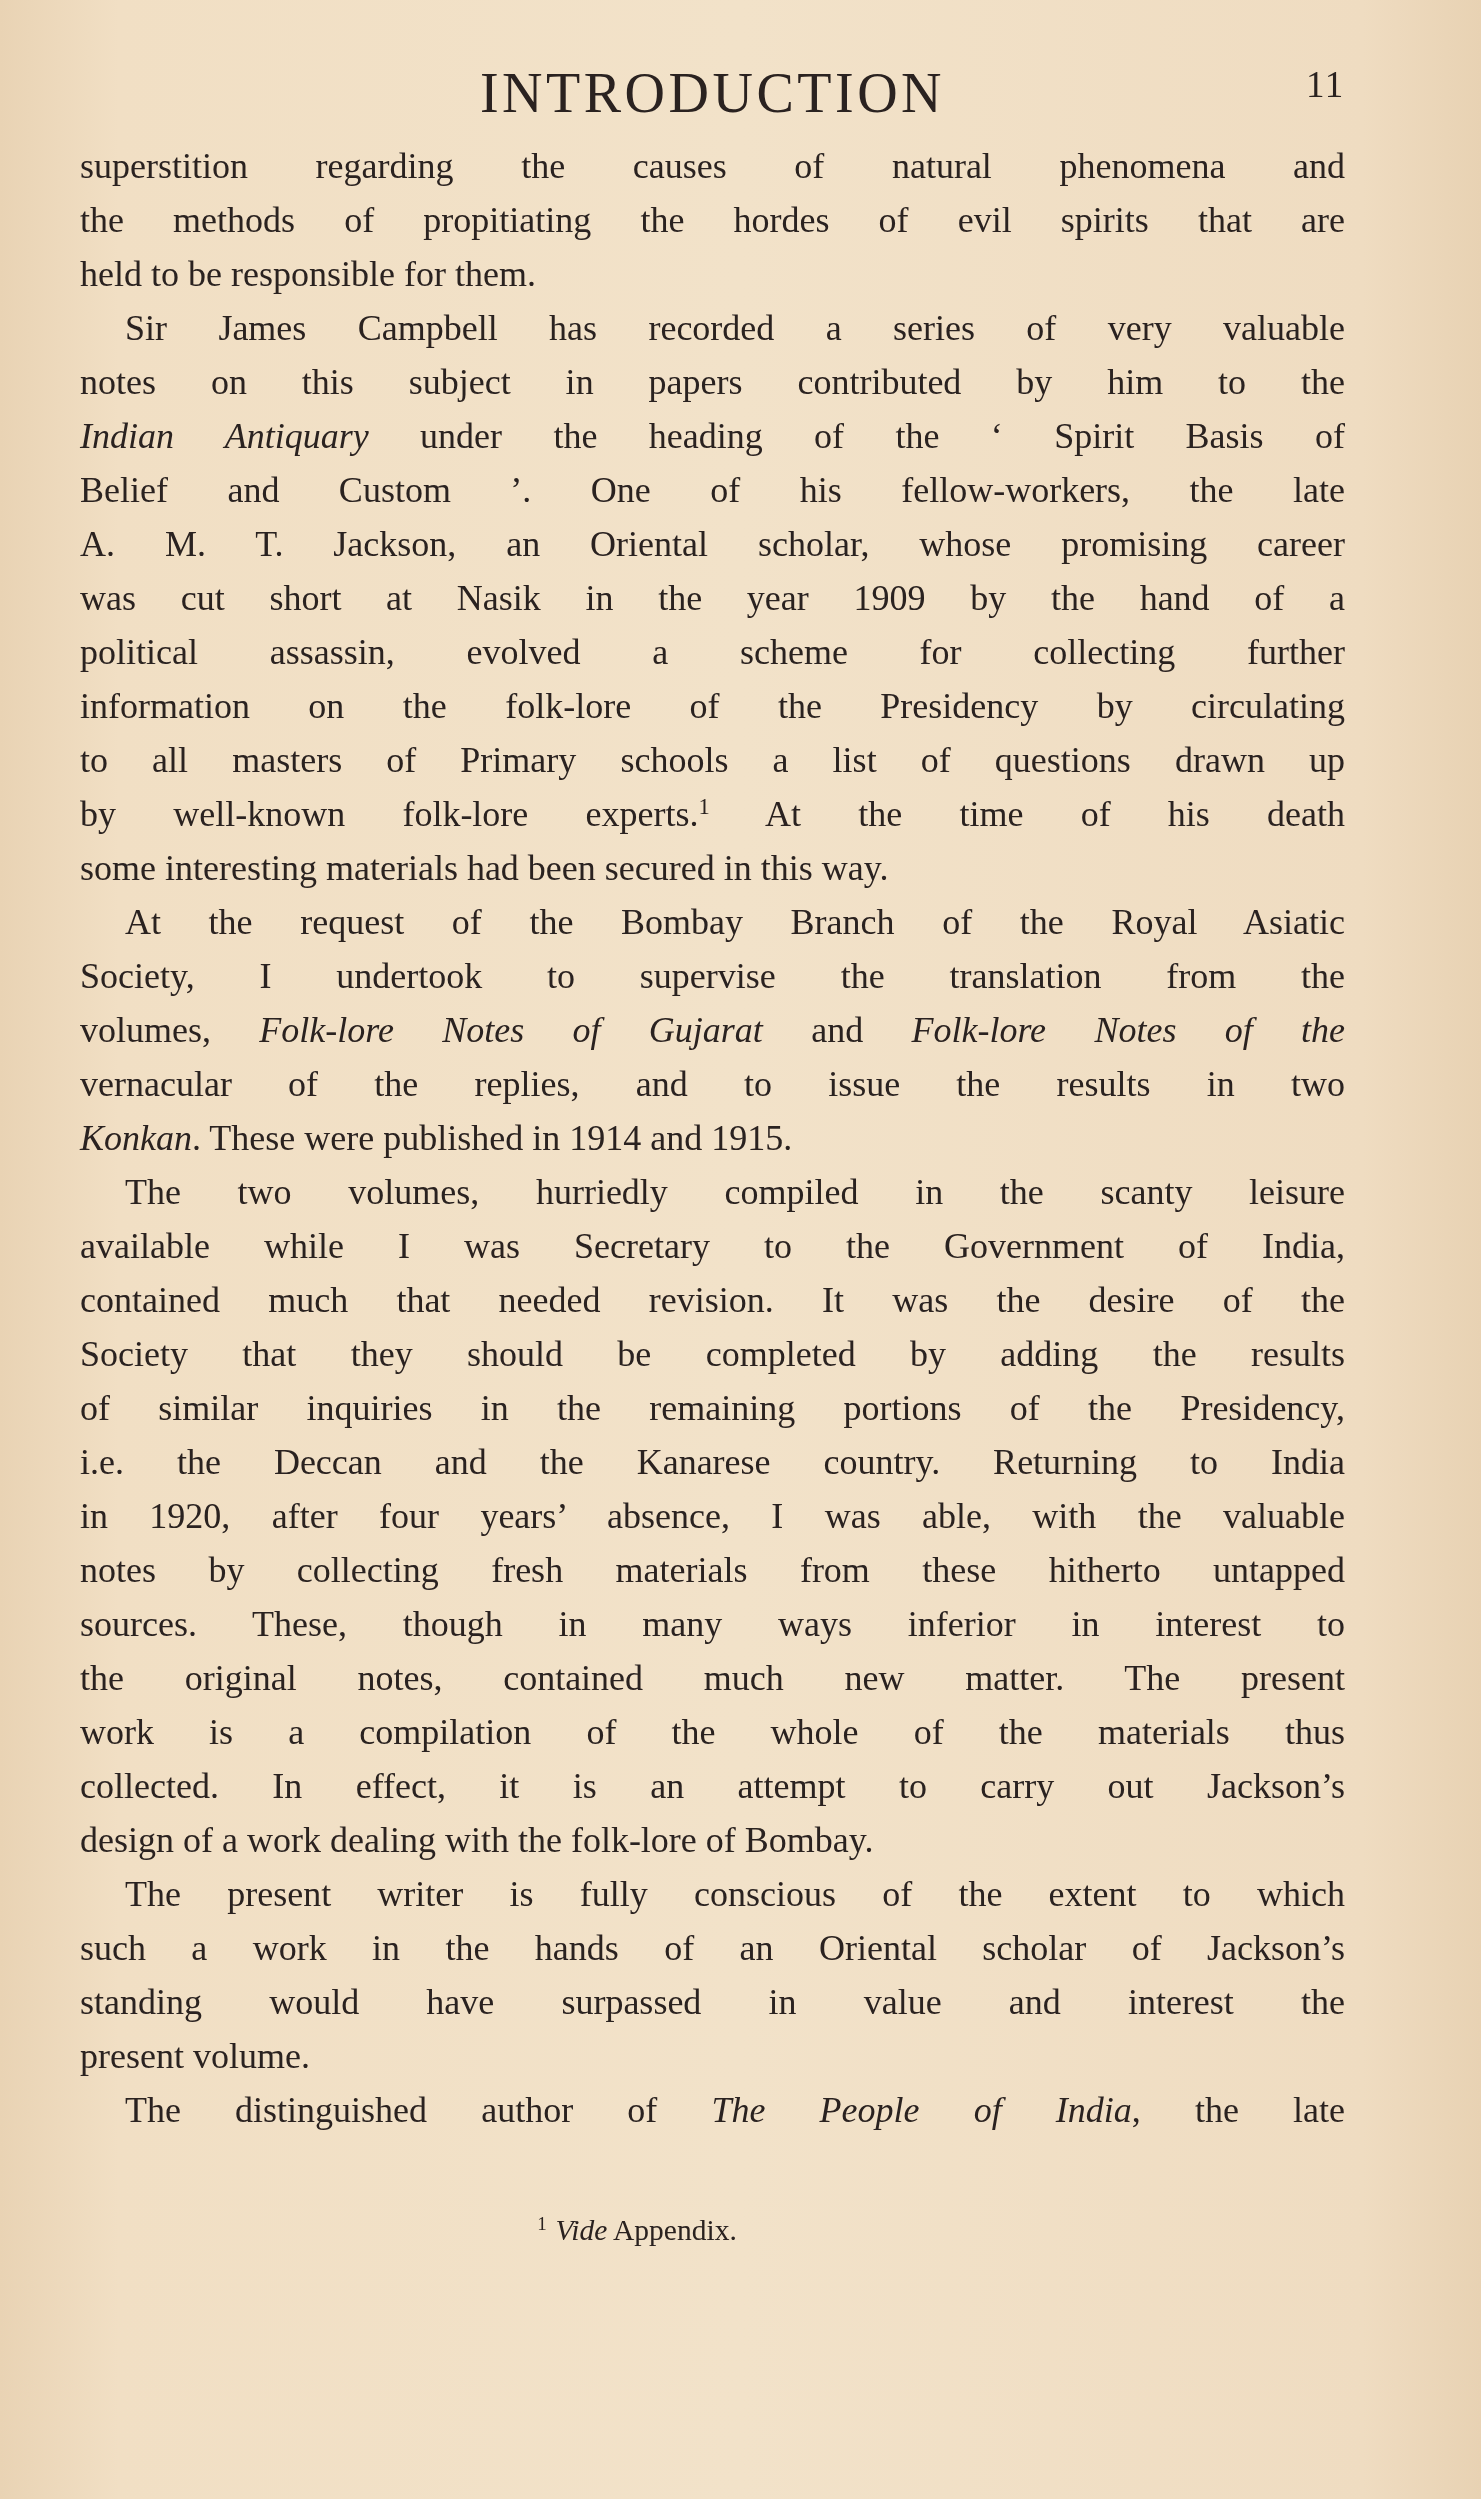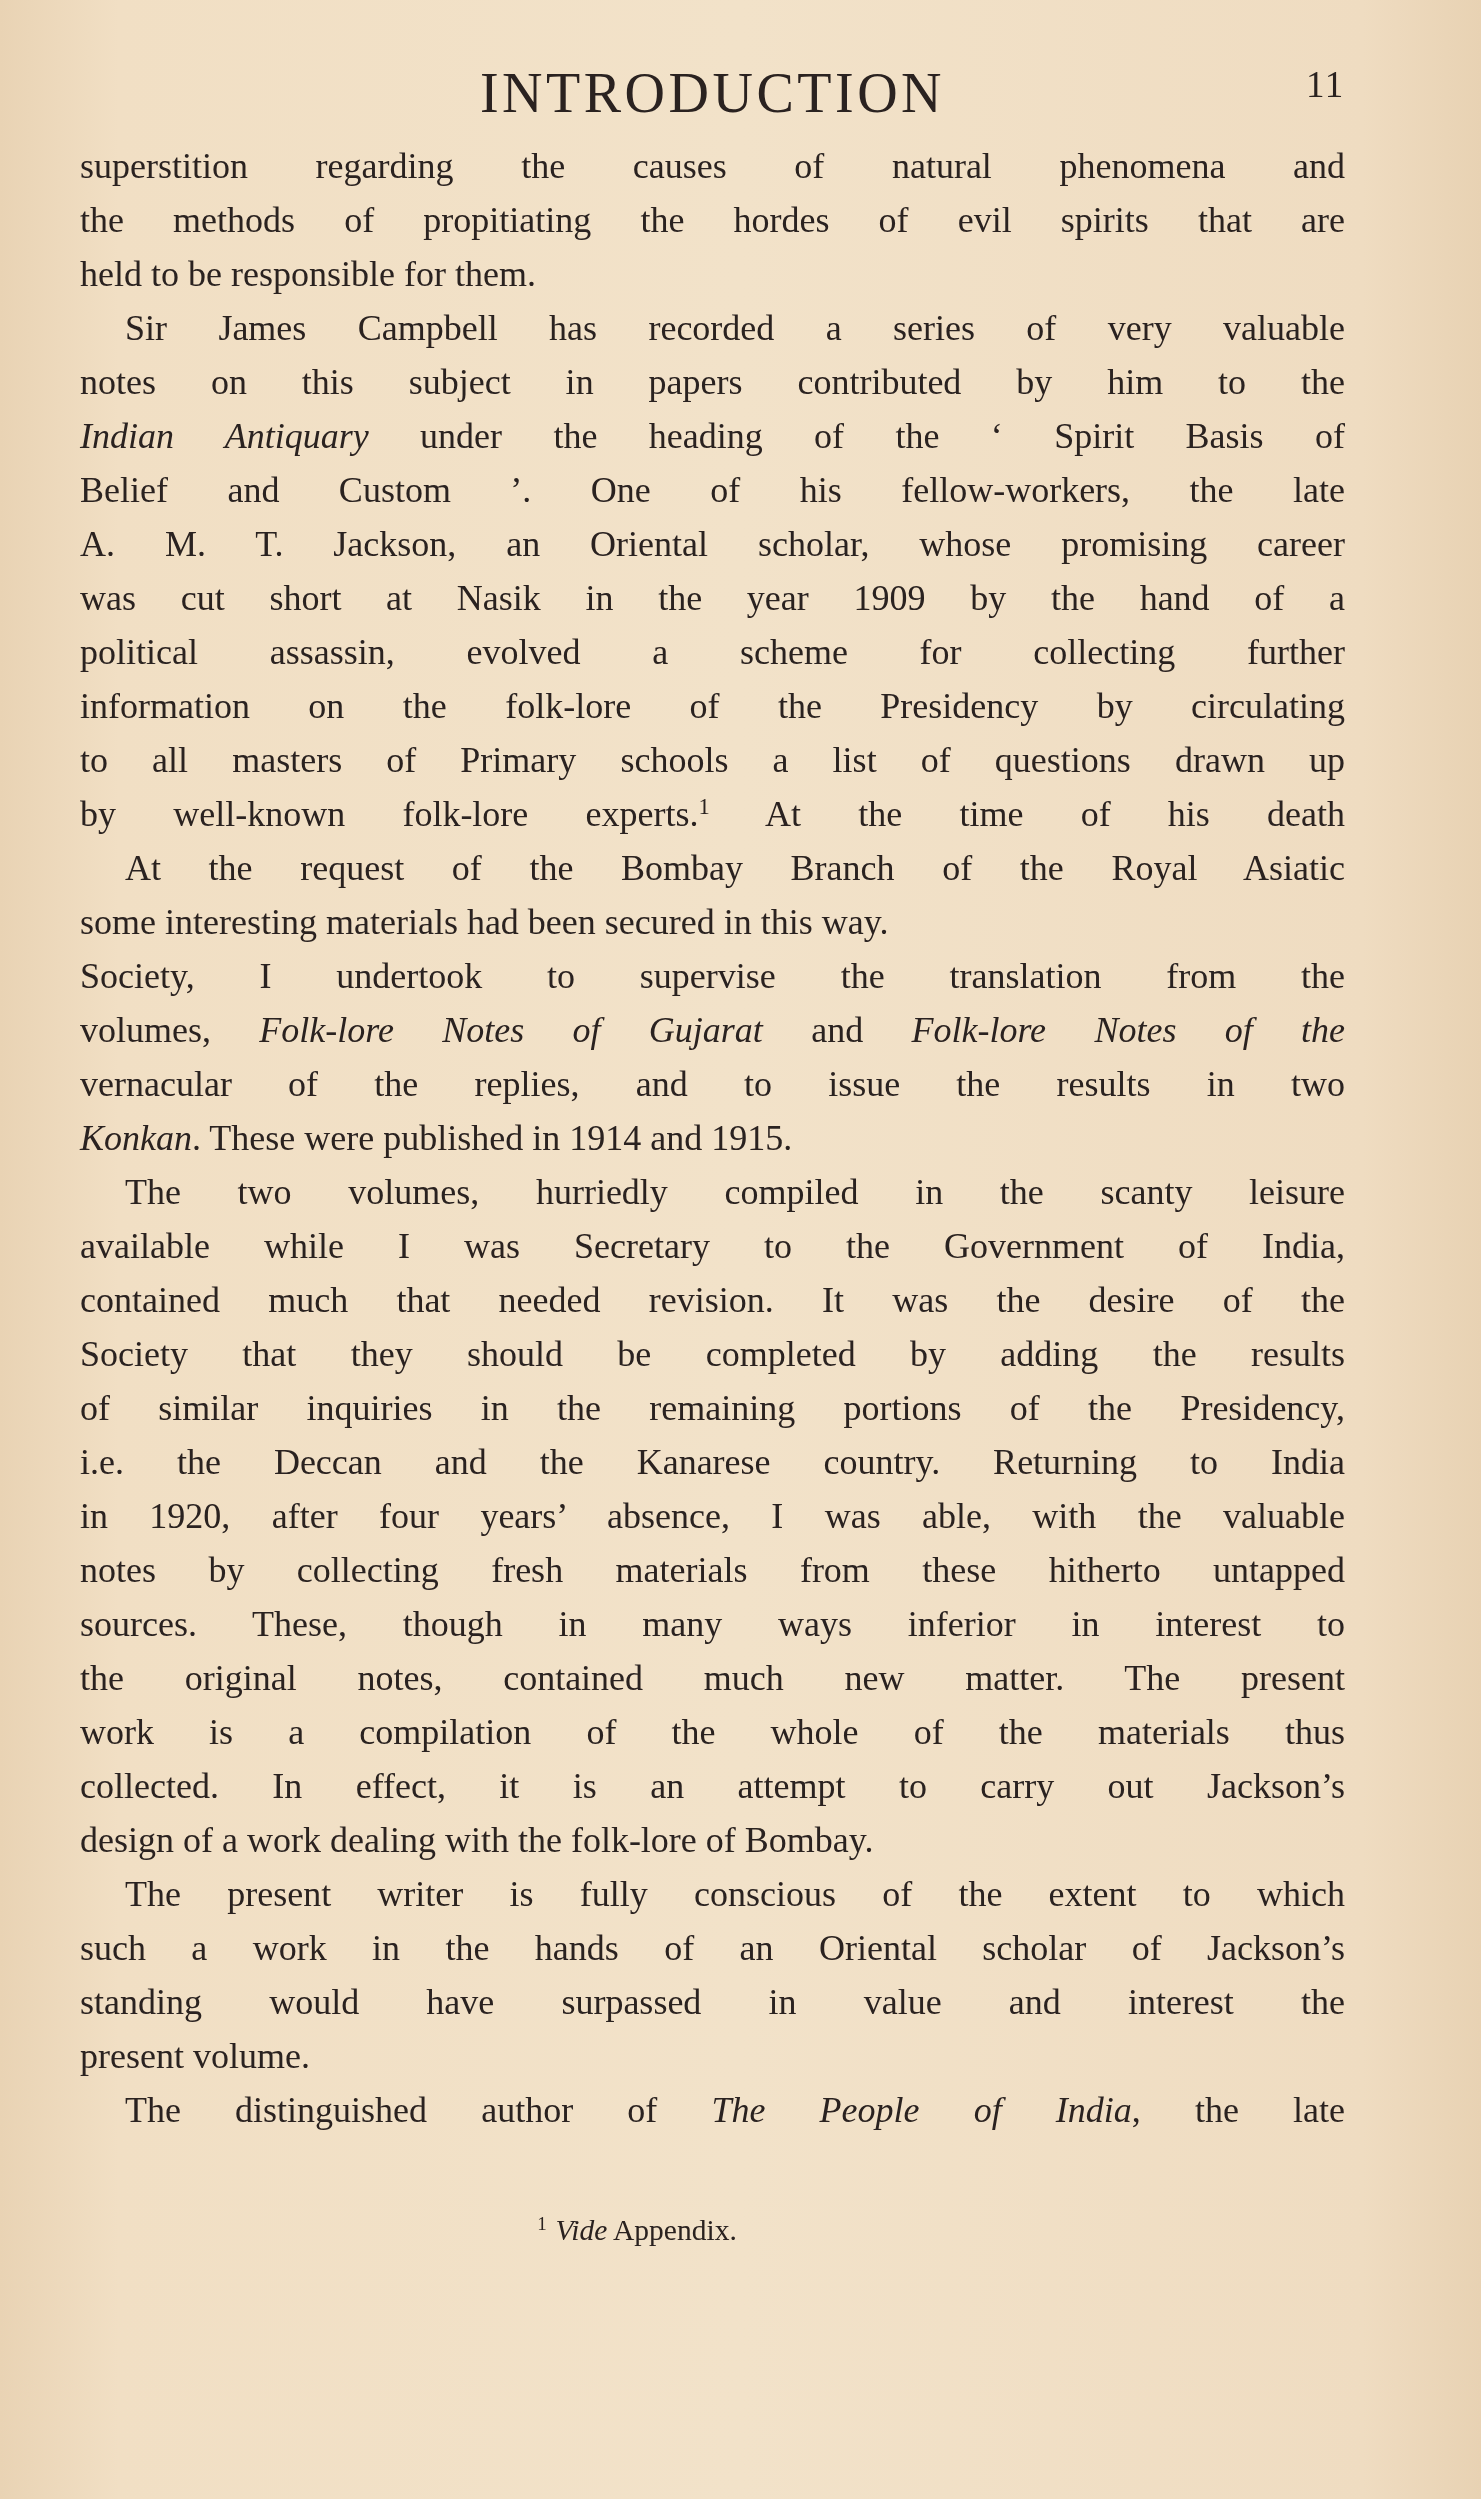--- a/index.html
+++ b/index.html
@@ -57,23 +57,23 @@
   <span class="line indent">Sir James Campbell has recorded a series of very valuable</span>
   <span class="line">notes on this subject in papers contributed by him to the</span>
   <span class="line"><i class="it">Indian Antiquary</i><span> under the heading of the ‘ Spirit Basis of</span></span>
   <span class="line">Belief and Custom ’.  One of his fellow-workers, the late</span>
   <span class="line">A. M. T. Jackson, an Oriental scholar, whose promising career</span>
   <span class="line">was cut short at Nasik in the year 1909 by the hand of a</span>
   <span class="line">political assassin, evolved a scheme for collecting further</span>
   <span class="line">information on the folk-lore of the Presidency by circulating</span>
   <span class="line">to all masters of Primary schools a list of questions drawn up</span>
   <span class="line"><span>by well-known folk-lore experts.</span><sup class="fn">1</sup><span>  At the time of his death</span></span>
+  <span class="line last">some interesting materials had been secured in this way.</span>
+
   <span class="line indent">At the request of the Bombay Branch of the Royal Asiatic</span>
-
-  <span class="line last">some interesting materials had been secured in this way.</span>
   <span class="line">Society, I undertook to supervise the translation from the</span>
   <span class="line"><span>volumes, </span><i class="it">Folk-lore Notes of Gujarat</i><span> and </span><i class="it">Folk-lore Notes of the</i></span>
   <span class="line">vernacular of the replies, and to issue the results in two</span>
   <span class="line last"><i class="it">Konkan</i><span>.  These were published in 1914 and 1915.</span></span>
 
   <span class="line indent">The two volumes, hurriedly compiled in the scanty leisure</span>
   <span class="line">available while I was Secretary to the Government of India,</span>
   <span class="line">contained much that needed revision.  It was the desire of the</span>
   <span class="line">Society that they should be completed by adding the results</span>
   <span class="line">of similar inquiries in the remaining portions of the Presidency,</span>

